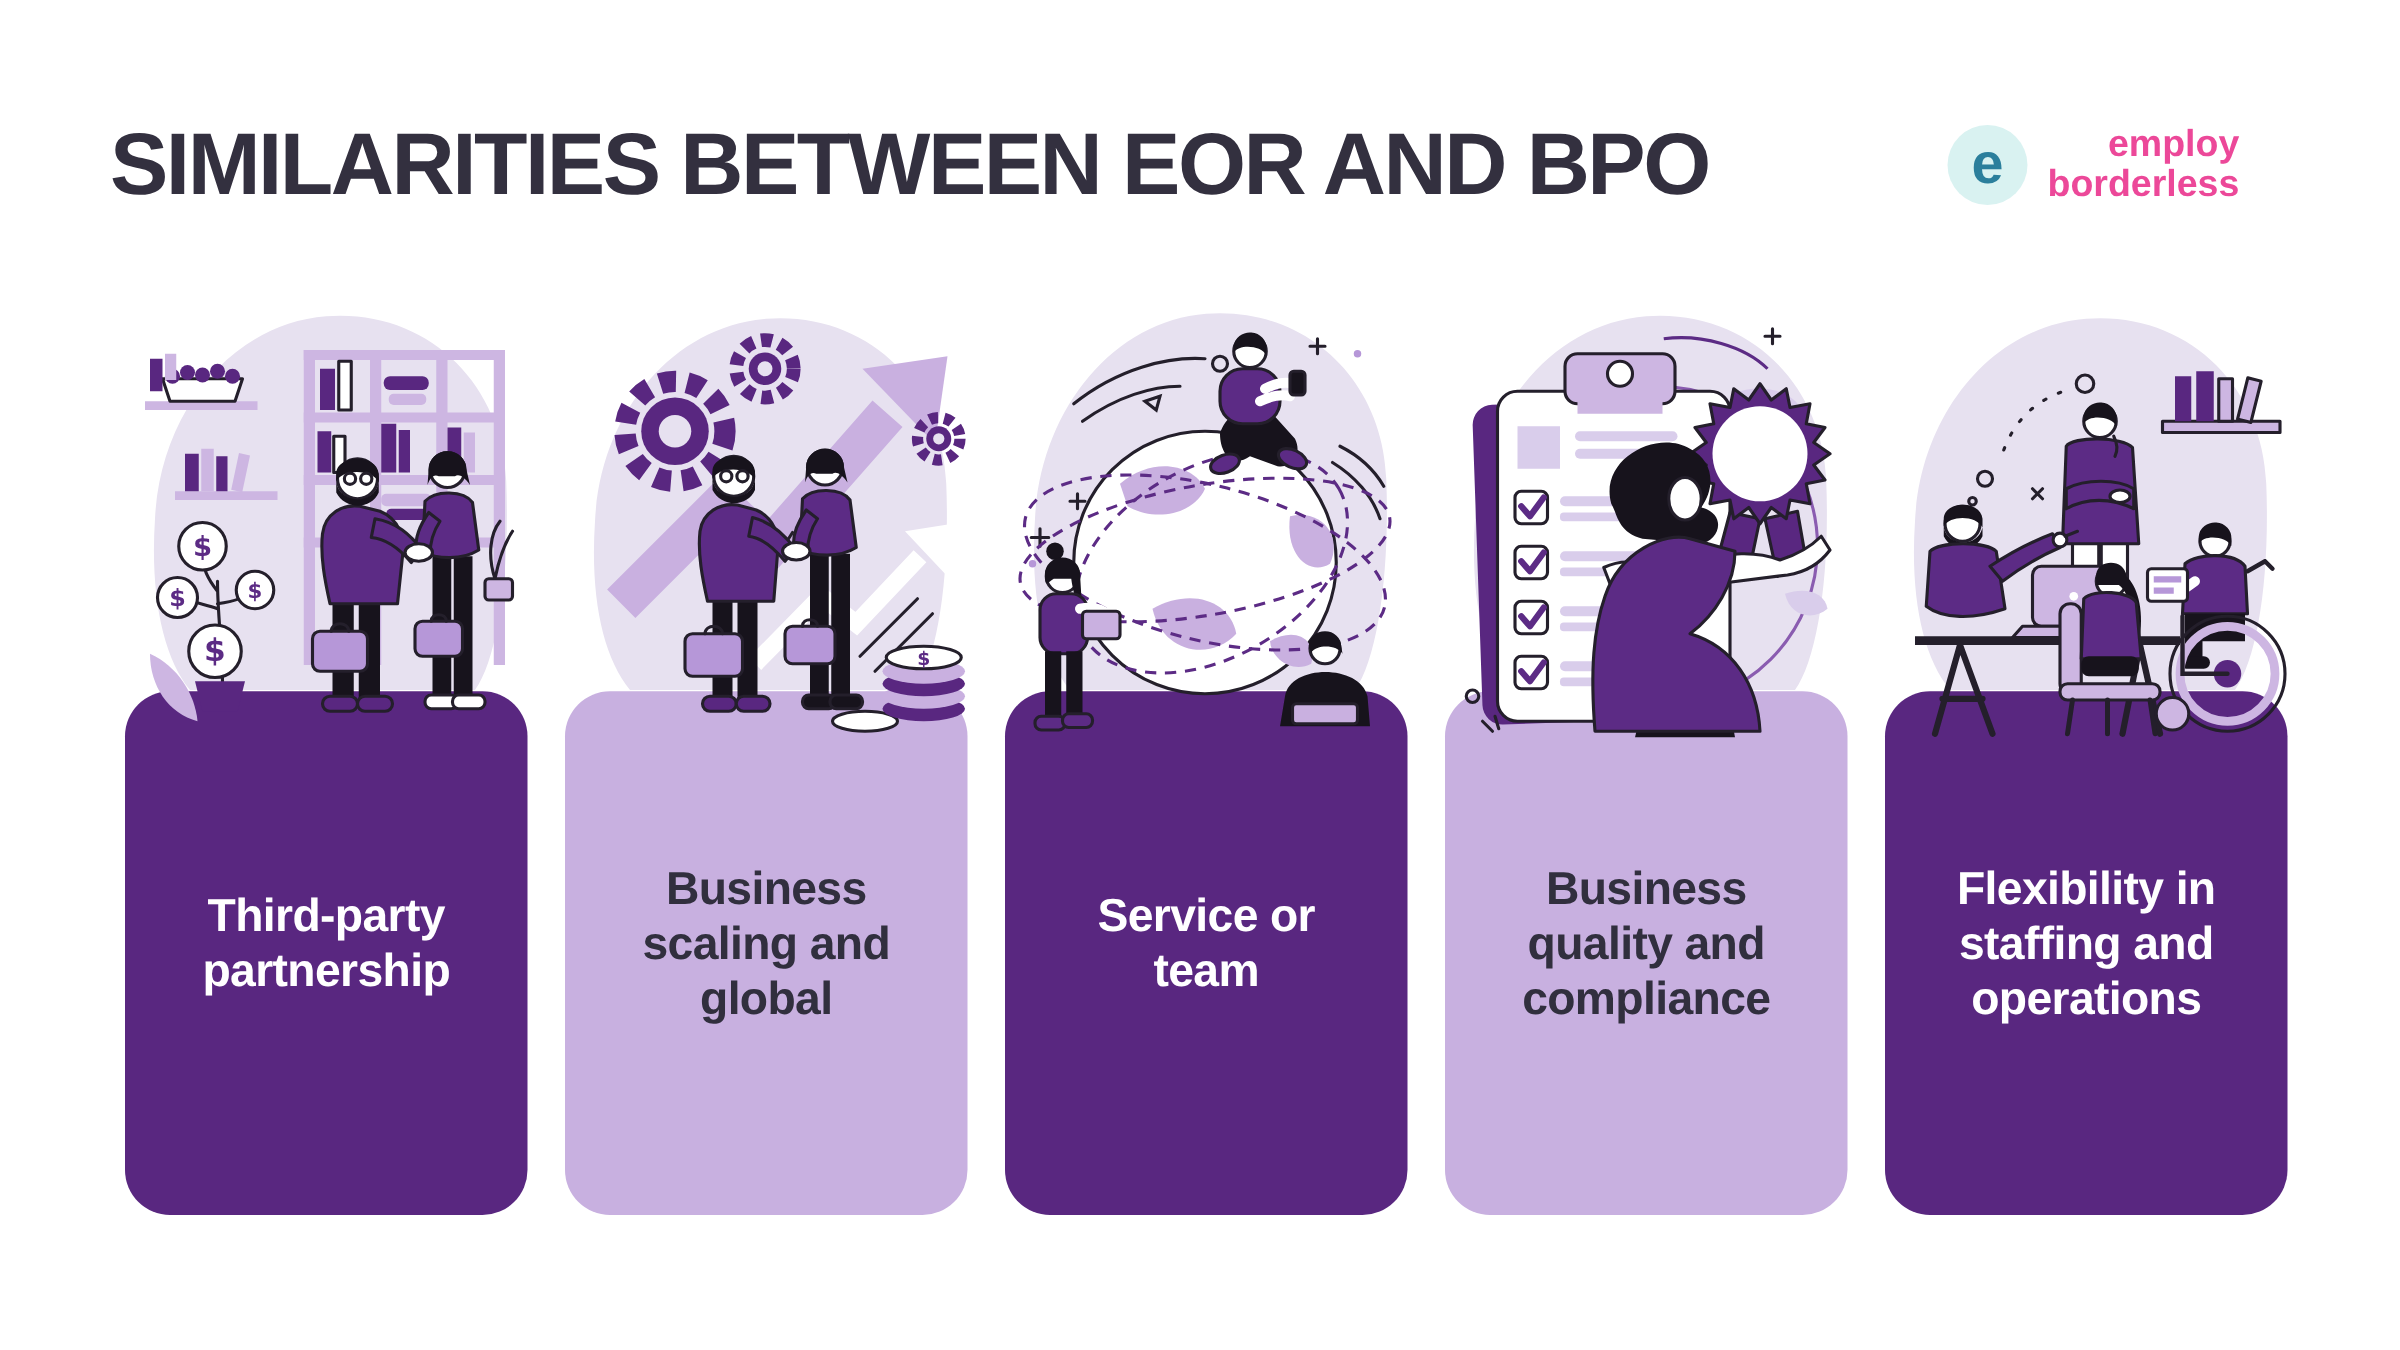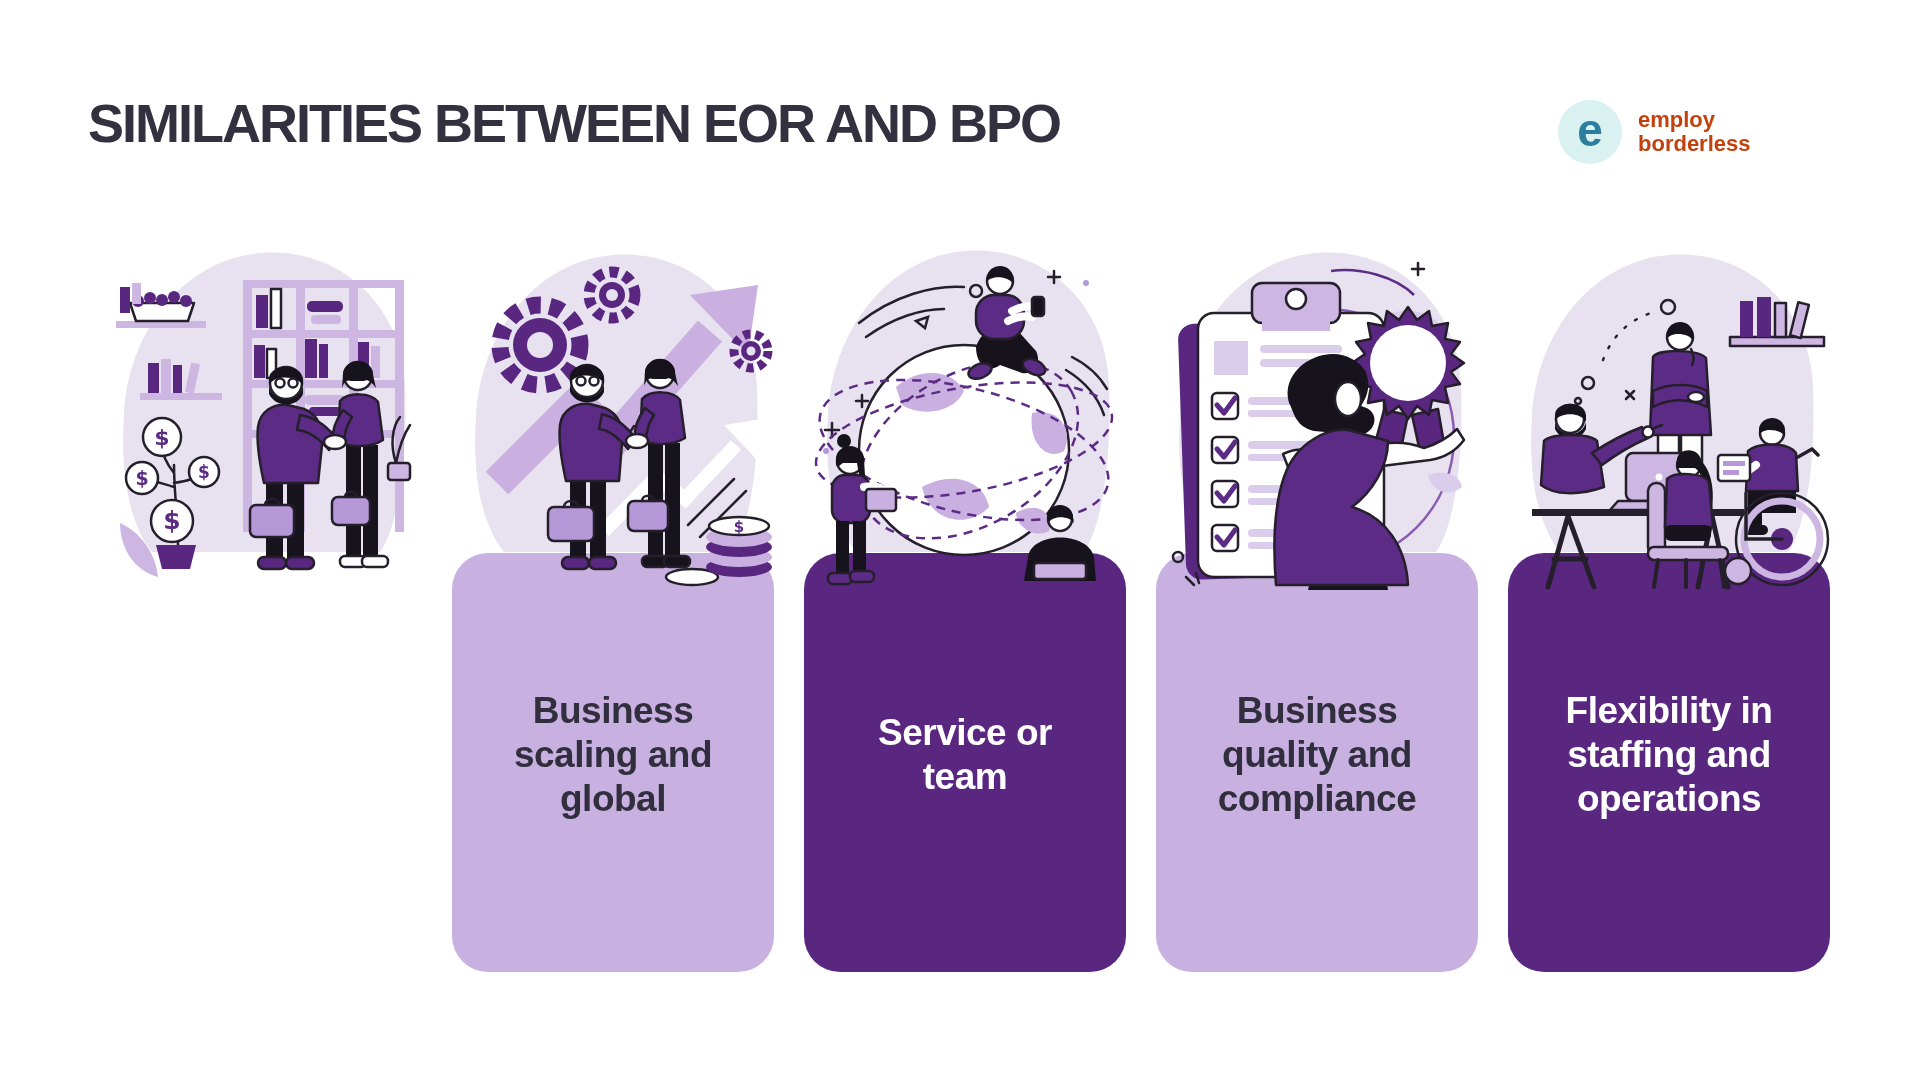--- a/index.html
+++ b/index.html
@@ -2,34 +2,34 @@
 <html><head>
 <meta charset="utf-8">
 <style>
   html,body{margin:0;padding:0;}
   body{
     width:1920px;height:1080px;background:#ffffff;overflow:hidden;
     font-family:"Liberation Sans", sans-serif;position:relative;
   }
   .title-row{position:absolute;left:88px;top:96px;width:1760px;height:90px;}
   h1.title{
-    margin:0;font-size:54px;line-height:1.0;font-weight:700;letter-spacing:-2px;
+    margin:0;font-size:70px;line-height:1.0;font-weight:700;letter-spacing:-2px;
     color:#33303f;white-space:nowrap;
   }
   .logo{position:absolute;left:1470px;top:4px;display:flex;align-items:center;gap:16px;}
   .logo-mark{
     width:64px;height:64px;border-radius:50%;background:#d9f2f1;
     display:flex;align-items:center;justify-content:center;
   }
   .logo-mark span{
     color:#2b7f9c;font-size:46px;font-weight:700;line-height:1;
     transform:translateY(-2px);
   }
   .logo-text{
-    font-size:22px;line-height:1.08;font-weight:700;color:#c2410c;letter-spacing:0px;
+    font-size:30px;line-height:1.08;font-weight:700;color:#ec4899;letter-spacing:0px;text-align:right;
   }
   .row{position:absolute;left:100px;top:225px;display:flex;gap:30px;}
   .col{position:relative;width:322px;height:747px;}
   .card{
     position:absolute;left:0;top:328px;width:322px;height:419px;border-radius:36px;
     z-index:1;display:flex;align-items:center;justify-content:center;text-align:center;
   }
   .card.dark{background:#592780;}
   .card.light{background:#c8b0e0;}
   .card-text{font-size:37px;line-height:44px;font-weight:600;letter-spacing:-0.5px;transform:translateY(-8px);}
@@ -141,20 +141,26 @@
         <path d="M243 185 C236 195 232 205 233 214 L244 219 C244 208 248 198 252 192 Z" fill="#5c2b85" class="o"></path>
         <circle cx="258" cy="151" r="14" fill="#ffffff" class="o"></circle>
         <path d="M243 150 a15 14 0 0 1 30 0 l3 13 c-5 -7 -9 -9 -12 -7 l-13 0 c-4 -2 -7 1 -9 7 Z" fill="#17131c"></path>
         <ellipse cx="235" cy="217" rx="11" ry="7" fill="#ffffff" class="o"></ellipse>
         <rect x="150" y="280" width="44" height="32" rx="6" fill="#b697d8" class="o"></rect>
         <path d="M165 280 C165 272 179 272 179 280" class="ln"></path>
         <rect x="232" y="272" width="38" height="28" rx="6" fill="#b697d8" class="o"></rect>
         <path d="M245 272 C245 265 257 265 257 272" class="ln"></path>
       </g>
     </svg>
+    <div class="card dark">
+      <div class="card-text">
+        <div>Third-party</div>
+        <div>partnership</div>
+      </div>
+    </div>
   </div>
 
   <div class="col">
     <svg class="illo" viewBox="0 0 322 365">
       <path d="M161 30 C240 24 302 82 305 162 C308 237 298 302 280 327 L52 327 C30 300 20 252 24 192 C28 107 85 36 161 30 Z" fill="#e7e1f0"></path>
       <g>
         <polyline points="45,258 125,178 163,214 258,106" fill="none" stroke="#c9b0e0" stroke-width="32"></polyline>
         <polygon points="238,70 306,60 296,130" fill="#c9b0e0"></polygon>
         <polyline points="152,306 205,252 233,274 284,220" fill="none" stroke="#ffffff" stroke-width="14"></polyline>
         <polygon points="272,200 310,194 304,234" fill="#ffffff"></polygon>

